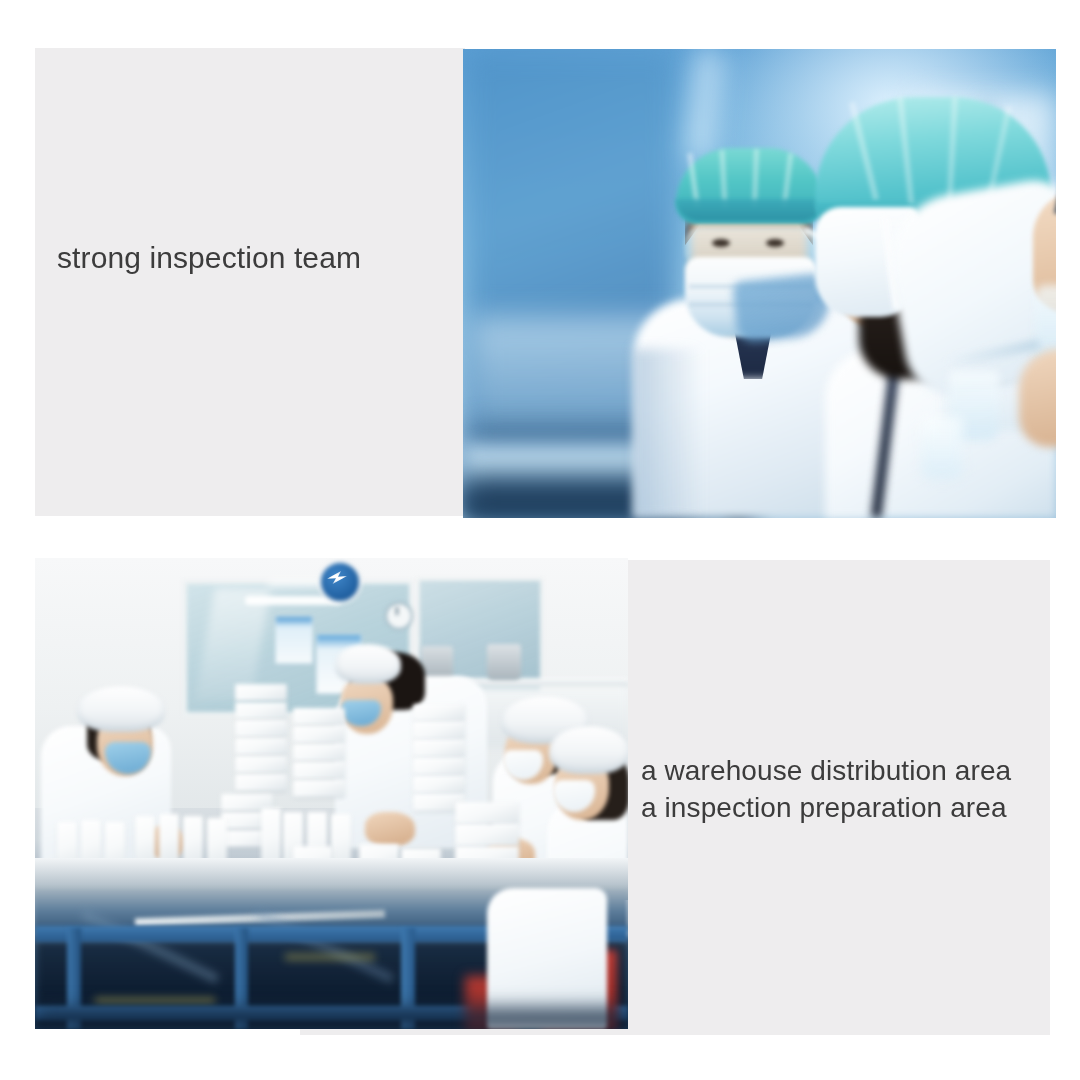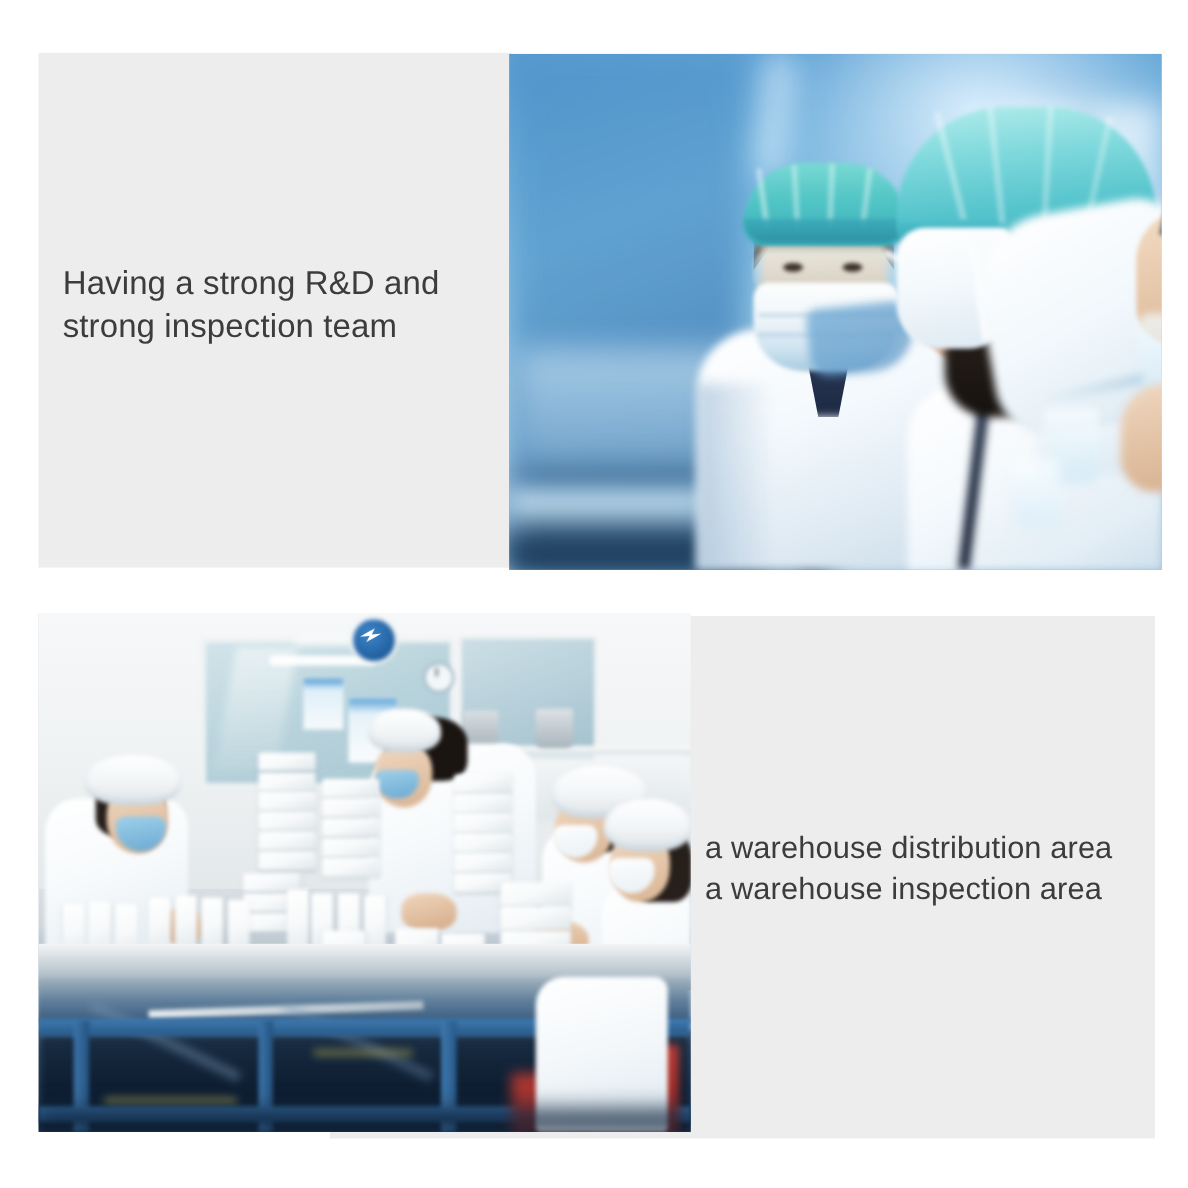--- a/index.html
+++ b/index.html
@@ -461,21 +461,20 @@
 </head>
 <body>
 
 <div id="page">
 
   <div class="section-top">
 
     <div class="panel-top-gray"></div>
 
     <div class="caption-top">
-      <span class="line">Having a strong R&amp;D and</span>
       <span class="line">strong inspection team</span>
     </div>
 
     <div class="photo-top">
       <div class="ph t-bg"></div>
       <div class="ph t-wallpanel blur14"></div>
       <div class="ph t-wallshelf-a blur14"></div>
       <div class="ph t-wallshelf-b blur14"></div>
       <div class="ph t-counter blur9"></div>
       <div class="ph t-counter2 blur14"></div>
@@ -537,21 +536,21 @@
       <div class="ph t-glass-l blur6"></div>
     </div>
   </div>
 
   <div class="section-bottom">
 
     <div class="panel-bottom-gray"></div>
 
     <div class="caption-bottom">
       <span class="line">a warehouse distribution area</span>
-      <span class="line">a warehouse inspection area</span>
+      <span class="line">a inspection preparation area</span>
     </div>
 
     <div class="photo-bottom">
       <div class="ph b-bg"></div>
       <div class="ph b-wall"></div>
       <div class="ph b-window blur2"></div>
       <div class="ph b-window-glare blur4"></div>
       <div class="ph b-window2 blur2"></div>
       <div class="ph b-ceillight1 blur2"></div>
       <div class="ph b-ceillight2 blur4"></div>

